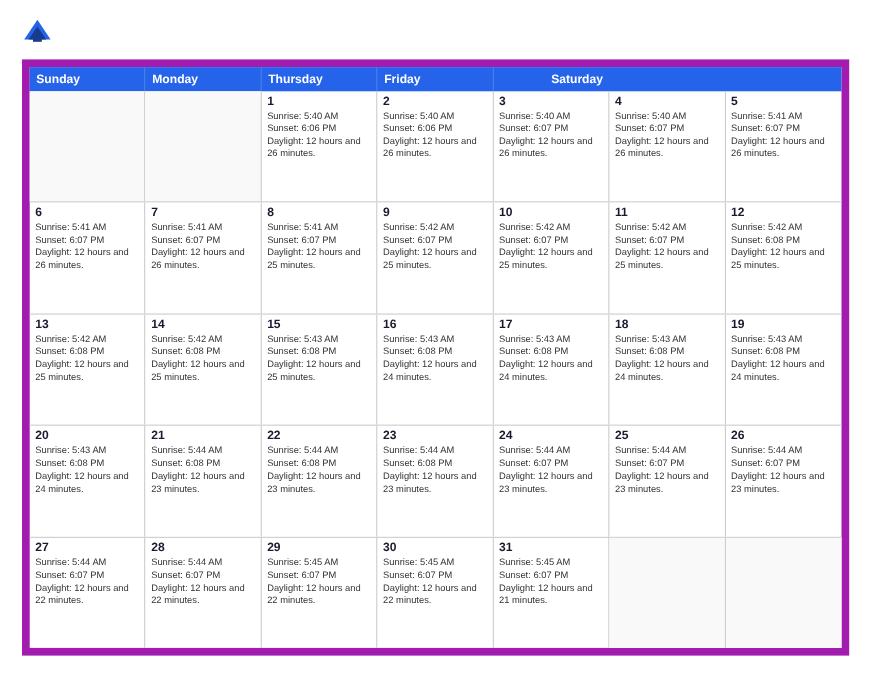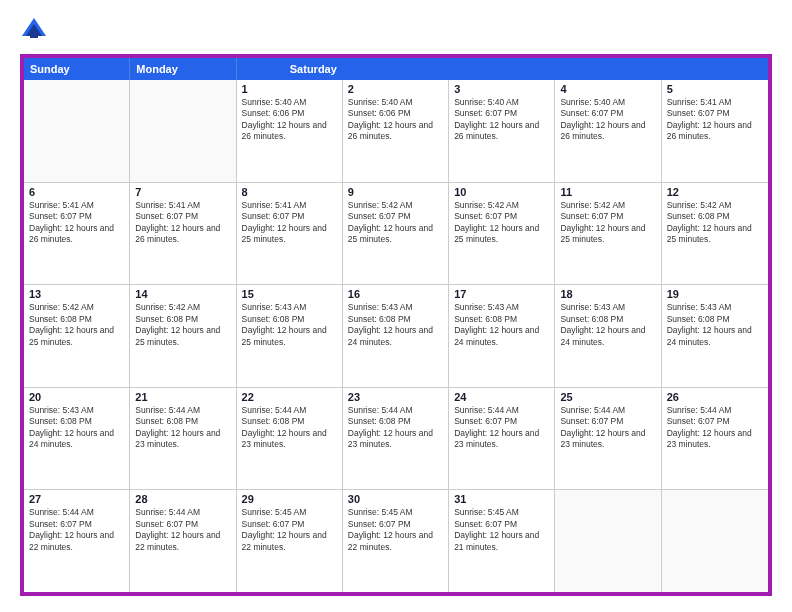--- a/index.html
+++ b/index.html
@@ -55,21 +55,21 @@
       font-weight: bold;
       color: #1a1a2e;
       line-height: 1.1;
     }
     .location-title {
       font-size: 15px;
       color: #333;
     }
     .calendar {
       flex: 1;
-      border: 4px solid #a21caf;
+      border: 7px solid #a21caf;
       display: flex;
       flex-direction: column;
     }
     .cal-header {
       display: grid;
       grid-template-columns: repeat(7, 1fr);
       background: #2563eb;
     }
     .cal-header-cell {
       color: #fff;
@@ -135,20 +135,22 @@
     <div class="title-block">
       <div class="month-title"></div>
       <div class="location-title"></div>
     </div>
   </div>
 
   <div class="calendar">
     <div class="cal-header" id="cal-header-row">
         <div class="cal-header-cell">Sunday</div>
         <div class="cal-header-cell">Monday</div>
+        <div class="cal-header-cell">Thursday</div>
+        <div class="cal-header-cell">Friday</div>
         <div class="cal-header-cell">Saturday</div>
       </div>
     <div class="cal-body" id="cal-body">
         <div class="cal-row">
           <div class="cal-cell empty"></div>
           <div class="cal-cell empty"></div>
           <div class="cal-cell">
             <span class="day-num">1</span>
             <div class="cell-info" style="white-space: pre-line;">Sunrise: 5:40 AM
 Sunset: 6:06 PM

